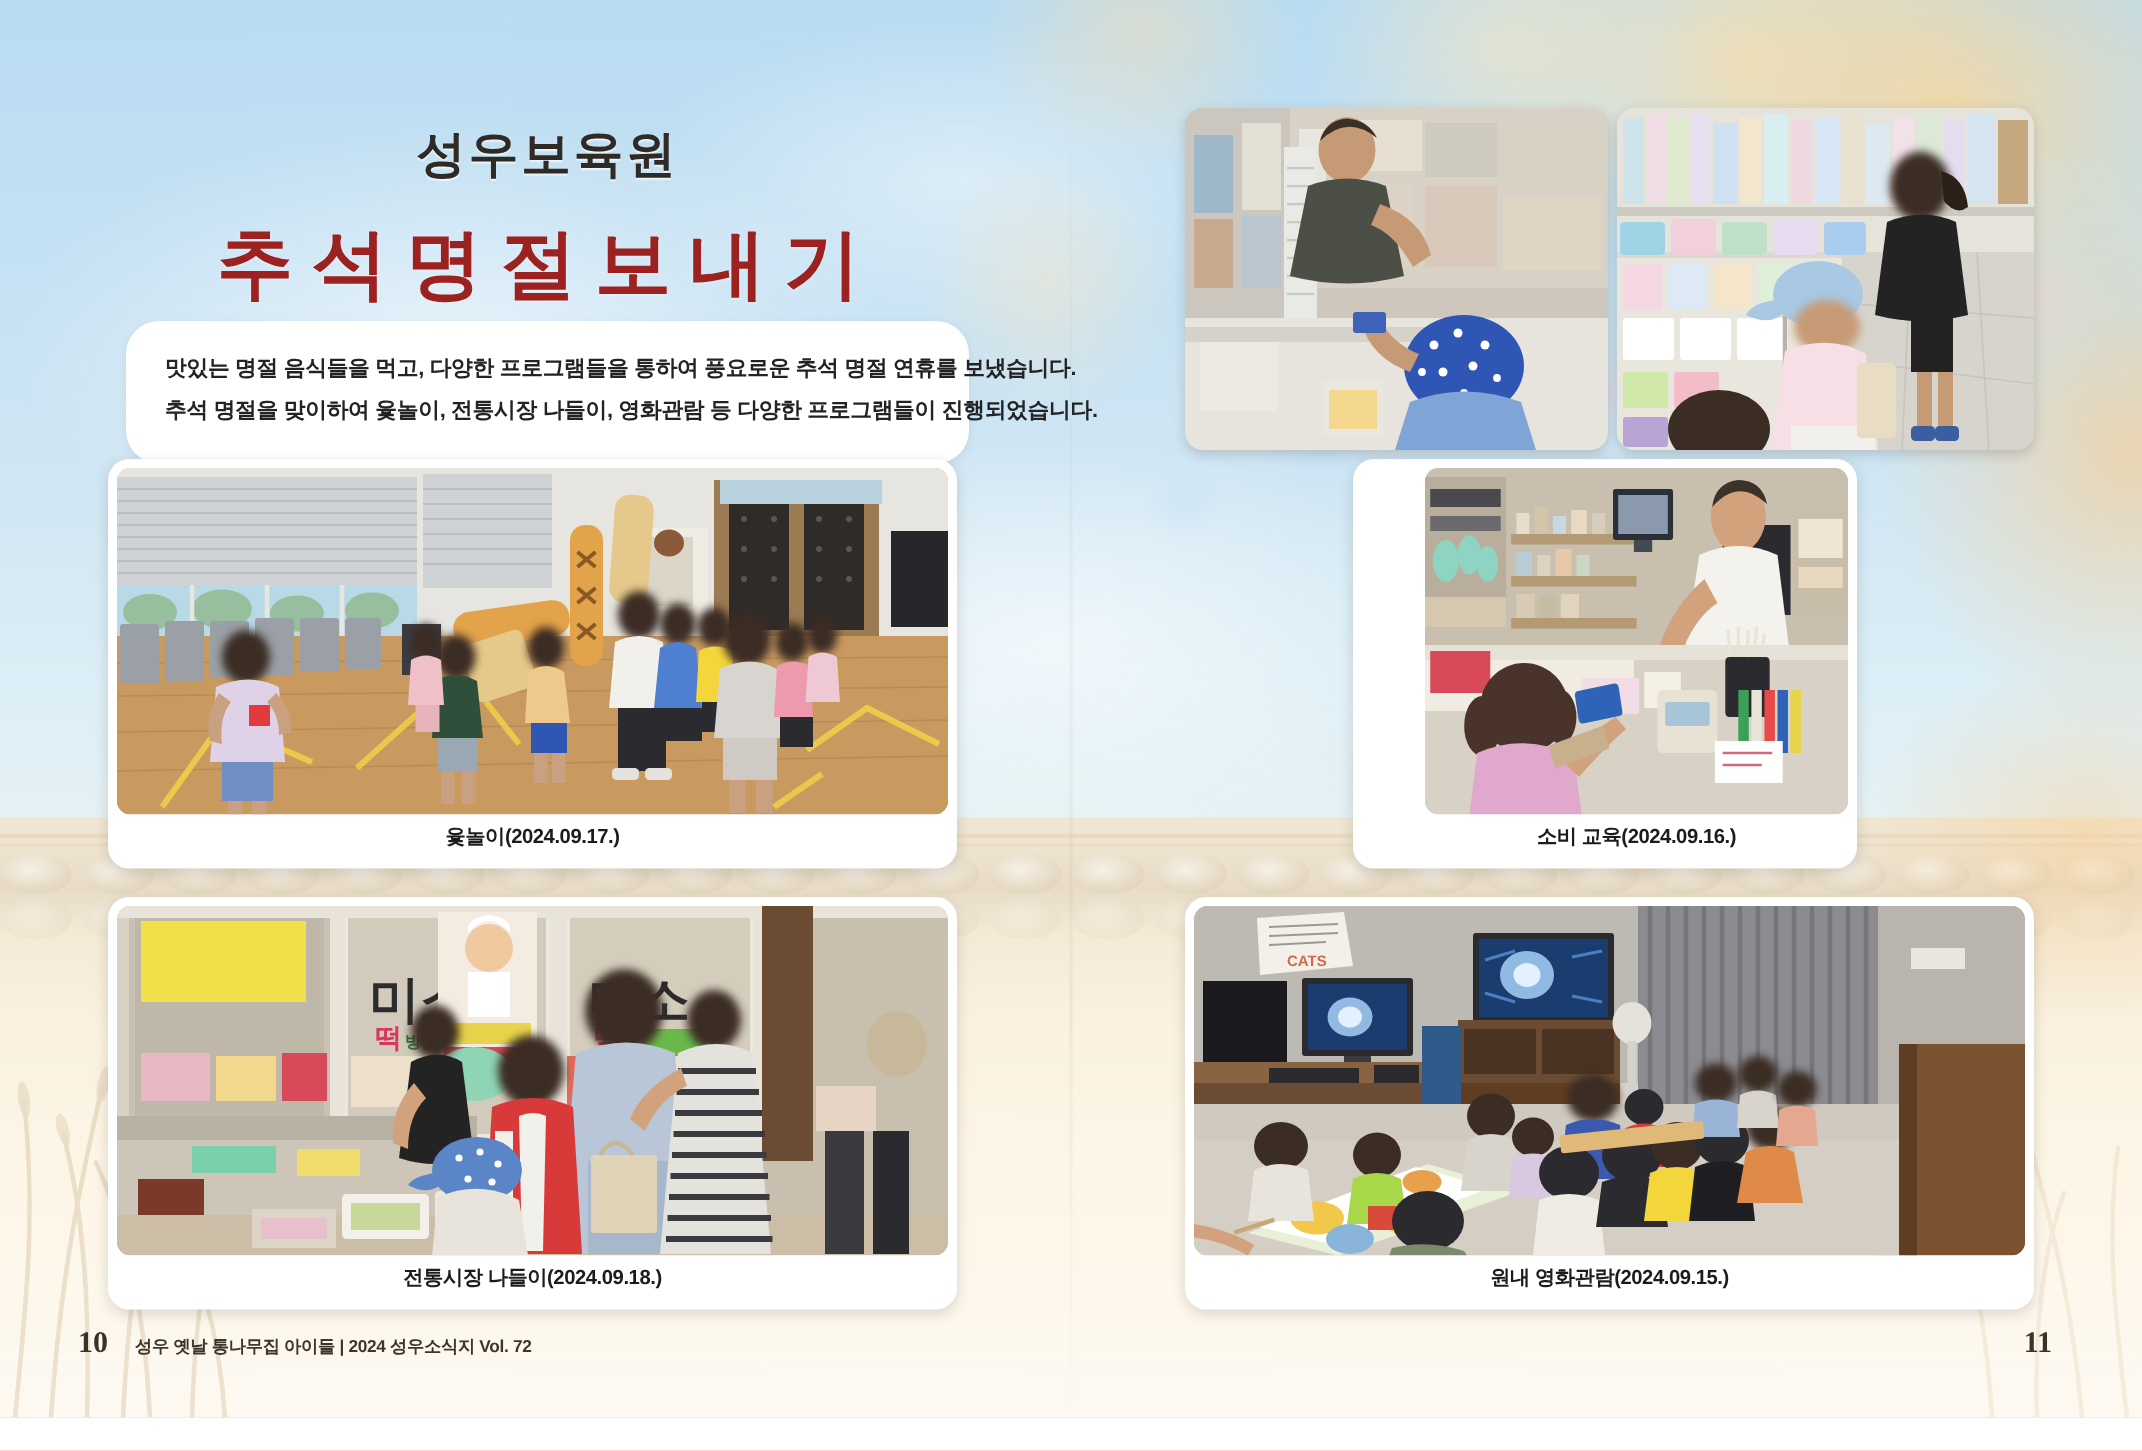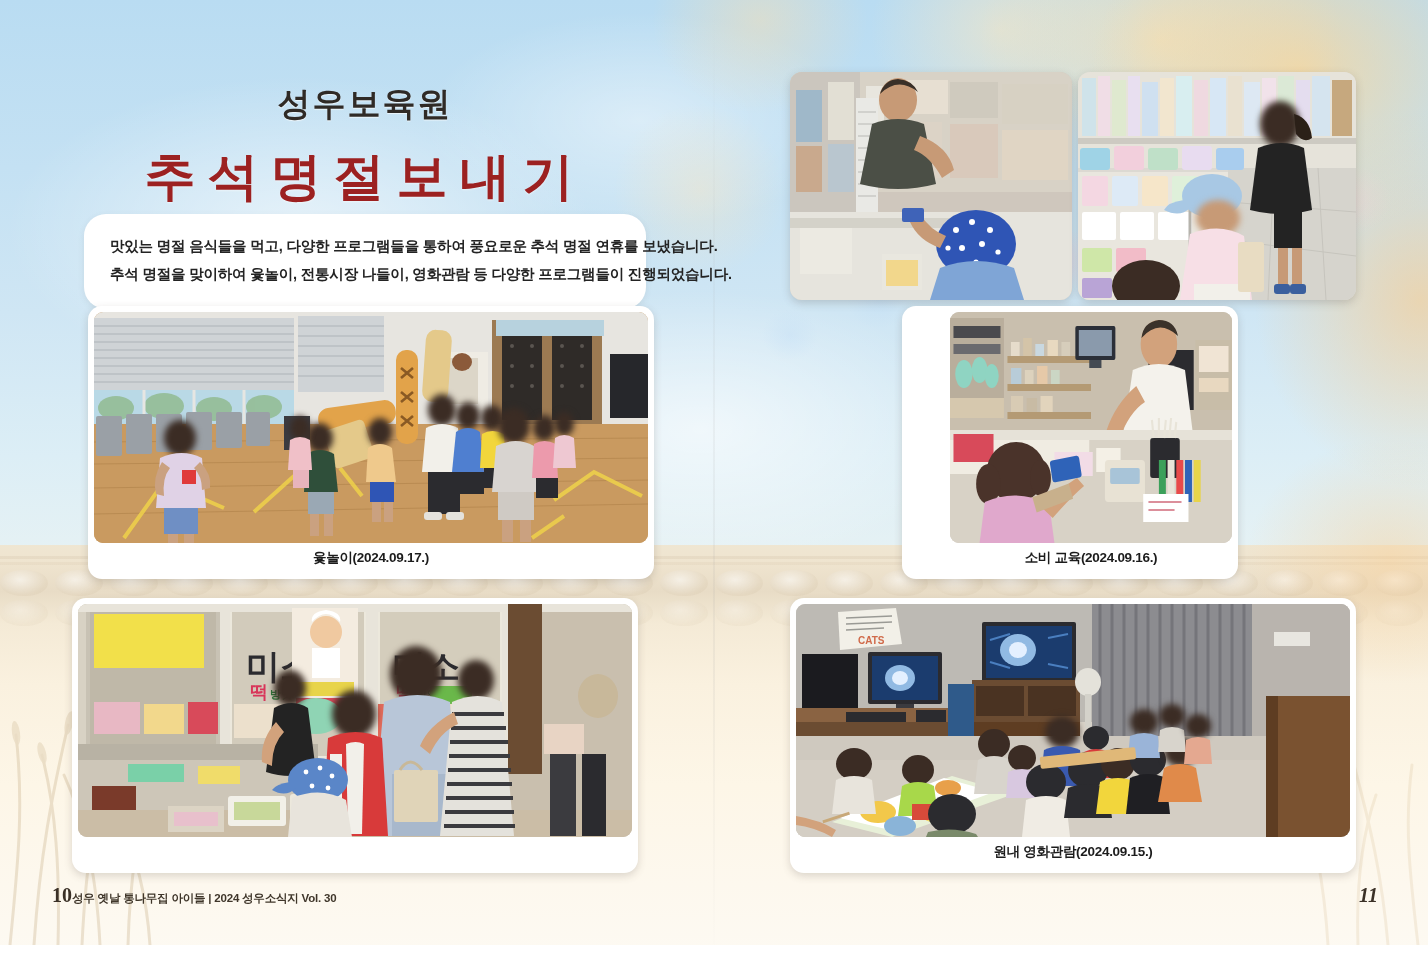--- a/index.html
+++ b/index.html
@@ -207,59 +207,58 @@
     font-size: 13.5px;
     font-weight: 700;
     color: #1c1c1c;
     letter-spacing: -0.3px;
     background: #ffffff;
   }
 
   
   #photo-market-cashier { left: 790px;  top: 72px;  width: 282px; height: 228px; }
   #photo-stationery     { left: 1078px; top: 72px;  width: 278px; height: 228px; }
-  #photo-yutnori        { left: 88px;   top: 306px; width: 566px; height: 273px; }
+  #photo-yutnori        { left: 72px;   top: 306px; width: 566px; height: 273px; }
   #photo-consumer       { left: 902px;  top: 306px; width: 336px; height: 273px; padding-left: 48px; }
   #photo-market-trip    { left: 72px;   top: 598px; width: 566px; height: 275px; }
   #photo-movie          { left: 790px;  top: 598px; width: 566px; height: 275px; }
 
   #photo-yutnori     .img-wrap { height: 231px; }
   #photo-consumer    .img-wrap { height: 231px; }
   #photo-market-trip .img-wrap { height: 233px; }
   #photo-movie       .img-wrap { height: 233px; }
 
   
 
   .footer-left {
     position: absolute;
     left: 52px; bottom: 38px;
     display: flex;
     align-items: baseline;
-    gap: 0;
+    gap: 18px;
   }
   .page-num-left {
     font-family: "Liberation Serif", "DejaVu Serif", serif;
     font-size: 20px;
     font-weight: 700;
     color: #3b3127;
   }
   .footer-text {
     font-size: 11.5px;
     font-weight: 700;
     color: #3f362a;
     letter-spacing: -0.2px;
   }
   .page-num-right {
     position: absolute;
-    right: 50px; bottom: 38px;
+    right: 60px; bottom: 38px;
     font-family: "Liberation Serif", "DejaVu Serif", serif;
     font-size: 20px;
     font-weight: 700;
     color: #3b3127;
-    font-style: italic;
   }
 
   
   .ph { position:absolute; left:0; top:0; width:100%; height:100%; }
   .blurface { border-radius:50%; filter: blur(3px); }
 </style>
 </head>
 <body>
 
 <div id="page">
@@ -889,20 +888,21 @@
         </g>
         <path d="M212 178 q-14 2 -18 8 q14 8 24 -2z" fill="#5a86c8"></path>
         <path d="M214 194 q28 -12 54 2 l6 37 h-64z" fill="#e8e4dc"></path>
 
         <rect x="472" y="140" width="26" height="92" fill="#3b3b3f"></rect>
         <rect x="504" y="150" width="24" height="82" fill="#2b2b2f"></rect>
         <rect x="466" y="120" width="40" height="30" fill="#e8d4c4"></rect>
         <ellipse cx="520" cy="92" rx="20" ry="22" fill="#c8b89a"></ellipse>
       </svg>
     </div>
+    <div class="caption">전통시장 나들이(2024.09.18.)</div>
   </div>
 
   <div class="photo-card" id="photo-movie">
     <div class="img-wrap">
       <svg class="ph" viewBox="0 0 554 233" preserveAspectRatio="none">
         <rect width="554" height="233" fill="#d8d2c8"></rect>
 
         <rect x="0" y="0" width="554" height="118" fill="#bdbab4"></rect>
 
         <rect x="296" y="0" width="160" height="160" fill="#8c8c90"></rect>
@@ -1031,17 +1031,17 @@
 
         <path d="M0 212 q24 4 40 14 l-4 7 q-18 -10 -36 -12z" fill="#d2a27c"></path>
         <rect x="26" y="212" width="28" height="3" fill="#c8a878" transform="rotate(-18 40 213)"></rect>
       </svg>
     </div>
     <div class="caption">원내 영화관람(2024.09.15.)</div>
   </div>
 
   <div class="footer-left">
     <span class="page-num-left">10</span>
-    <span class="footer-text">성우 옛날 통나무집 아이들 | 2024 성우소식지 Vol. 30</span>
+    <span class="footer-text">성우 옛날 통나무집 아이들 | 2024 성우소식지 Vol. 72</span>
   </div>
   <div class="page-num-right">11</div>
 
 </div>
 
 </body></html>

